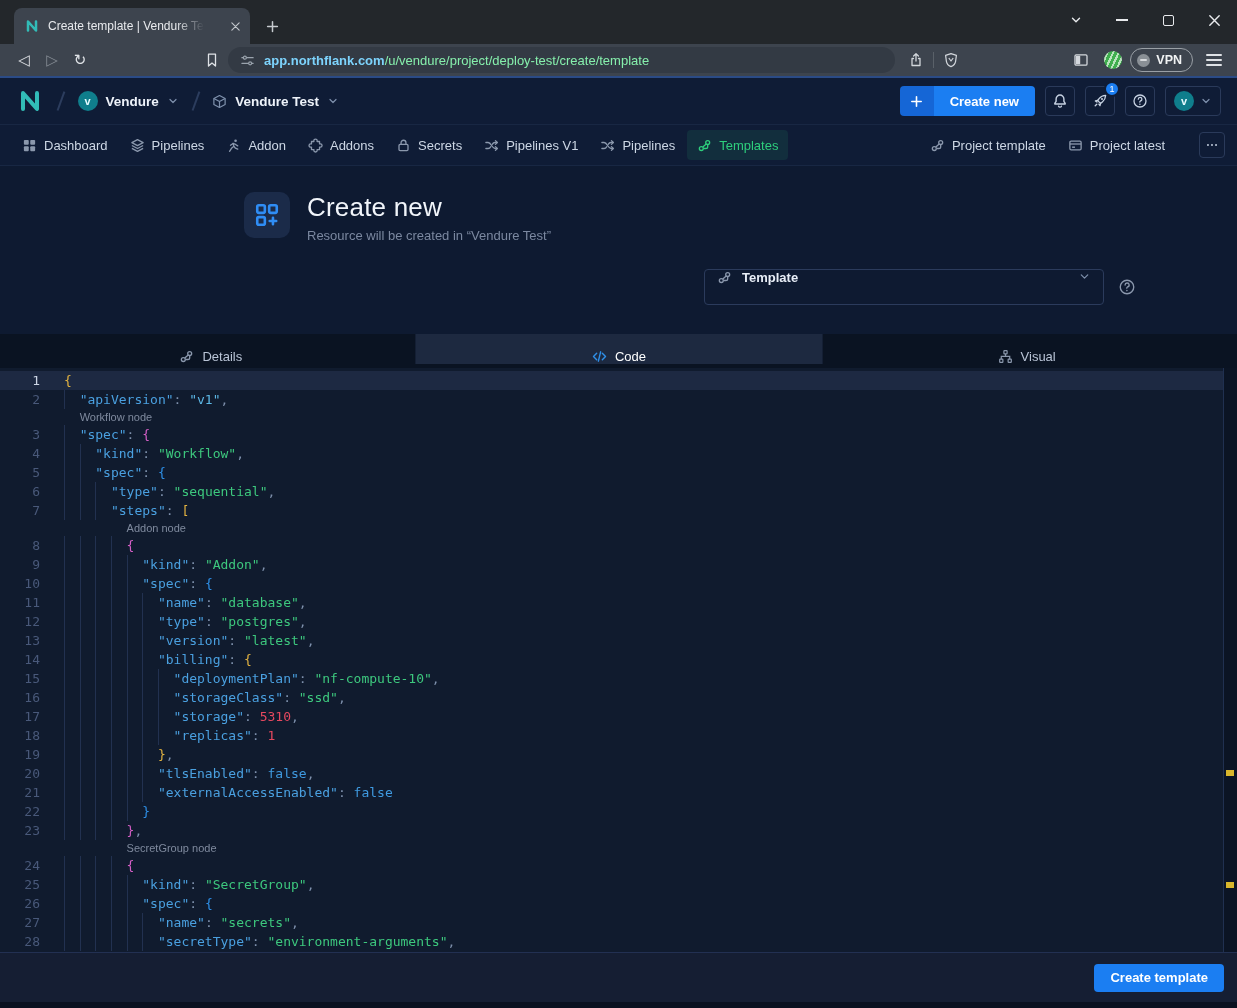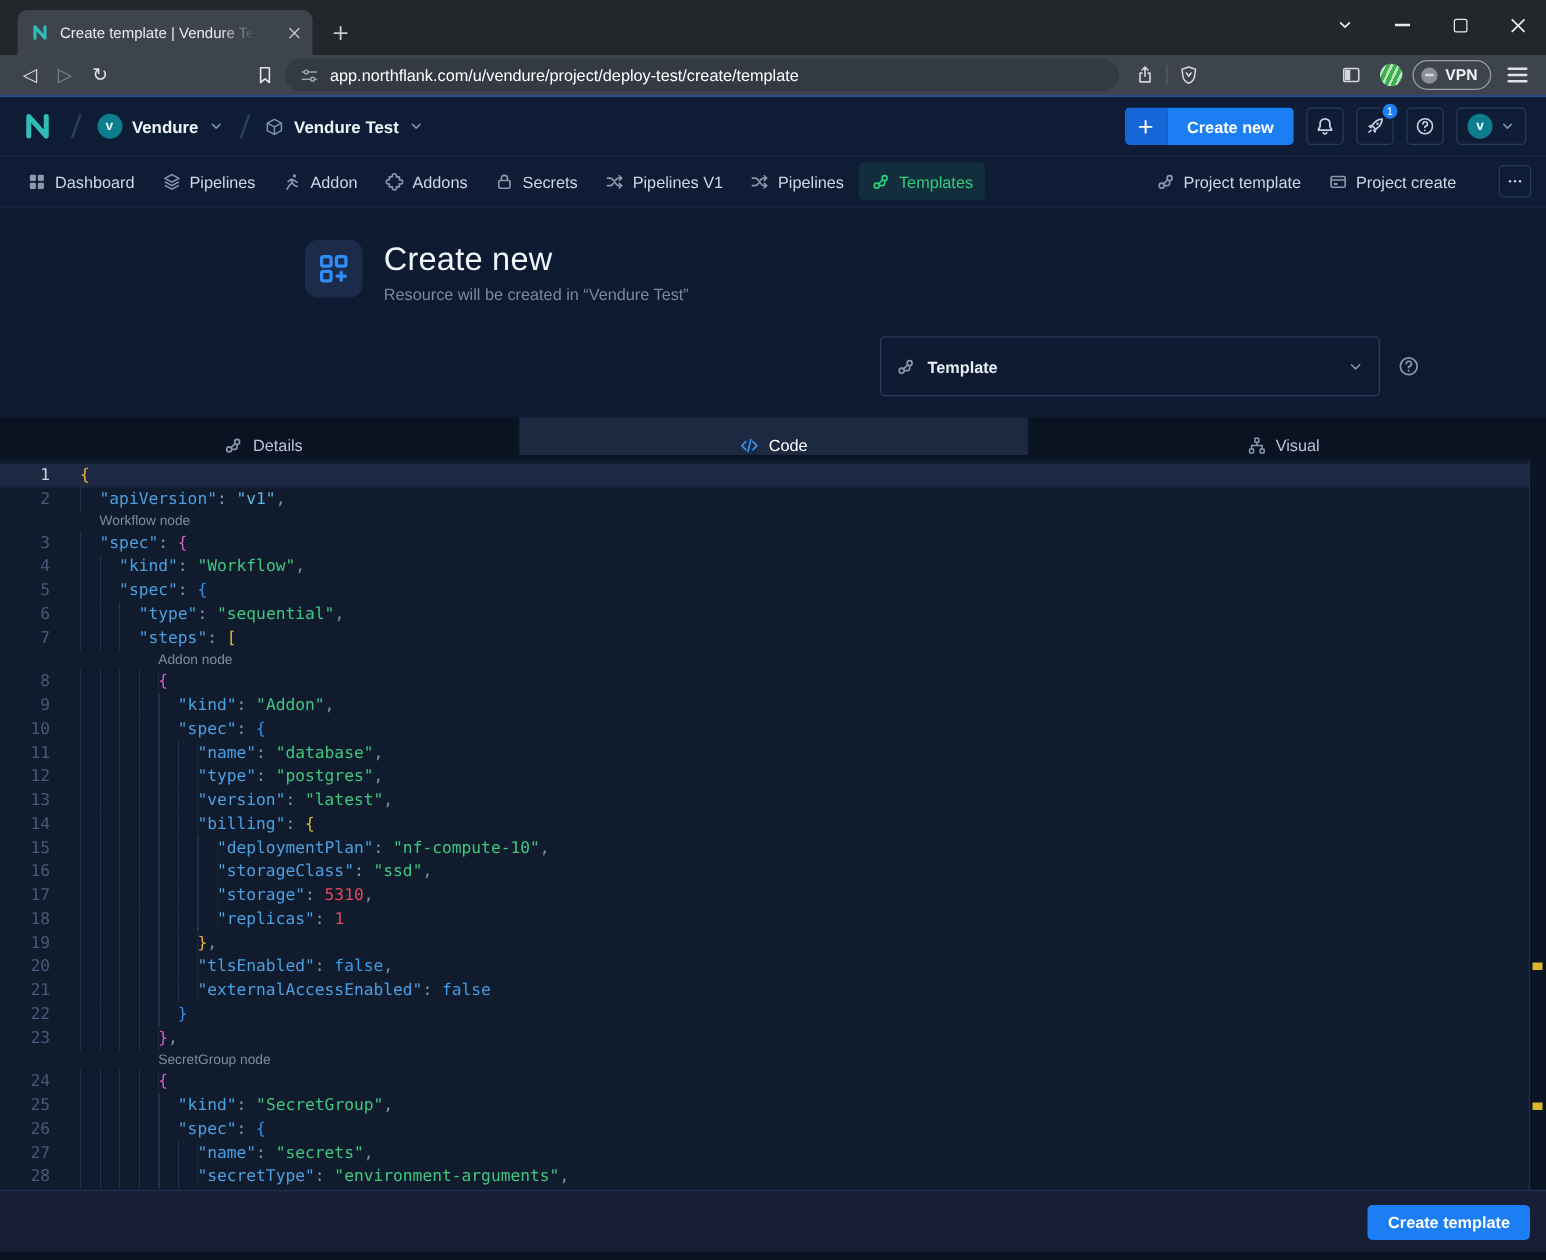--- a/index.html
+++ b/index.html
@@ -21,21 +21,21 @@
   .maximize-glyph { width:11px; height:11px; border:1.6px solid #e8eaed; border-radius:2px; }
 
   .toolbar { height:32px; background:#3d444e; display:flex; align-items:center; padding:0 10px; }
   .navglyph { font-size:15px; color:#dfe2e6; width:28px; text-align:center; }
   .navglyph.dim { color:#848b93; }
   .bookmark-btn { margin-left:104px; color:#dfe2e6; display:flex; width:28px; justify-content:center; }
   .urlbar { width:667px; height:26px; background:#333a44; border-radius:13px; display:flex;
     align-items:center; padding:0 12px; gap:9px; margin-left:2px; }
   .urlbar .tico { color:#9aa3ad; display:flex; }
   .urltext { font-size:13px; white-space:nowrap; overflow:hidden; }
-  .urlhost { color:#ffffff; } .urlpath { color:#ffffff; }
+  .urlhost { color:#7dd3fc;font-weight:bold; } .urlpath { color:#86efac; }
   .tb-ico { color:#d3d7dc; display:flex; width:30px; justify-content:center; }
   .tb-divider { width:1px; height:16px; background:#5a6169; margin:0 2px; }
   .right-cluster { margin-left:auto; display:flex; align-items:center; gap:8px; }
   .ext-green { width:18px; height:18px; border-radius:50%;
     background:repeating-linear-gradient(115deg,#3faf4e 0 3px,#b9e4bd 3px 5px); }
   .vpn-pill { height:24px; border:1px solid #9aa0a6; border-radius:12px; display:flex; align-items:center;
     gap:6px; padding:0 10px 0 6px; color:#f1f3f4; font-size:12.5px; font-weight:700; }
   .vpn-dot { width:13px; height:13px; border-radius:50%; background:#8a9096; position:relative; }
   .vpn-dot::after { content:""; position:absolute; left:3px; top:5.5px; width:7px; height:2px; background:#d7dadd; border-radius:1px; }
   .menu-btn { display:flex; flex-direction:column; gap:3px; width:26px; align-items:center; }
@@ -76,22 +76,22 @@
     display:flex; align-items:center; justify-content:center; margin-left:8px; }
 
   .hero { height:168px; padding:26px 0 0 244px; }
   .hero-row { display:flex; align-items:flex-start; }
   .hero-tile { width:46px; height:46px; border-radius:10px; background:#1b2b49; display:flex;
     align-items:center; justify-content:center; }
   .hero-text { margin-left:17px; }
   .hero-title { color:#f1f5fa; font-size:26px; font-weight:500; letter-spacing:.2px; line-height:30px; }
   .hero-sub { color:#7b88a0; font-size:13px; margin-top:6px; }
   .selector-row { display:flex; align-items:center; margin-top:26px; margin-left:460px; width:446px; }
-  .tselect { flex:0 0 400px; height:48px; border:1px solid #2b3b5c; border-radius:4px; display:flex;
-    align-items:center; padding:0 12px; gap:10px; }
+  .tselect { flex:0 0 400px; height:36px; border:1px solid #2b3b5c; border-radius:4px; display:flex;
+    align-items:flex-start; padding:0 12px; gap:10px; }
   .tselect .sico { color:#8b98ad; display:flex; }
   .tselect-label { color:#e8eef7; font-size:13px; font-weight:700; }
   .tselect .chev { margin-left:auto; }
   .help-circ { margin-left:14px; color:#8b98ad; display:flex; }
 
   .tabs-wrap { height:34px; background:#0a1322; padding:0 7px 4px; }
   .seg-tabs { height:30px; display:grid; grid-template-columns:1fr 1fr 1fr; }
   .seg-tab { display:flex; align-items:flex-end; justify-content:center; gap:8px; font-size:13px;
     color:#b9c4d6; cursor:pointer; border-left:1px solid #141f34; }
   .seg-tab:first-child { border-left:none; }
@@ -407,21 +407,21 @@
           <span>Project template</span>
         </div>
         <div class="nav-item">
           <span class="nico">
             <svg viewBox="0 0 16 16" width="15" height="15" fill="none" stroke="currentColor" stroke-width="1.4">
               <rect x="2" y="3.4" width="12" height="9.2" rx="1.3"></rect>
               <path d="M2 6.4h12"></path>
               <path d="M4.4 9.8h3" stroke-width="1.6"></path>
             </svg>
           </span>
-          <span>Project create</span>
+          <span>Project latest</span>
         </div>
       </div>
     <div class="more-btn">
       <span style="display:flex">
         <svg viewBox="0 0 16 16" width="14" height="14" fill="currentColor">
             <circle cx="3.4" cy="8" r="1.1"></circle>
             <circle cx="8" cy="8" r="1.1"></circle>
             <circle cx="12.6" cy="8" r="1.1"></circle>
           </svg>
       </span>

